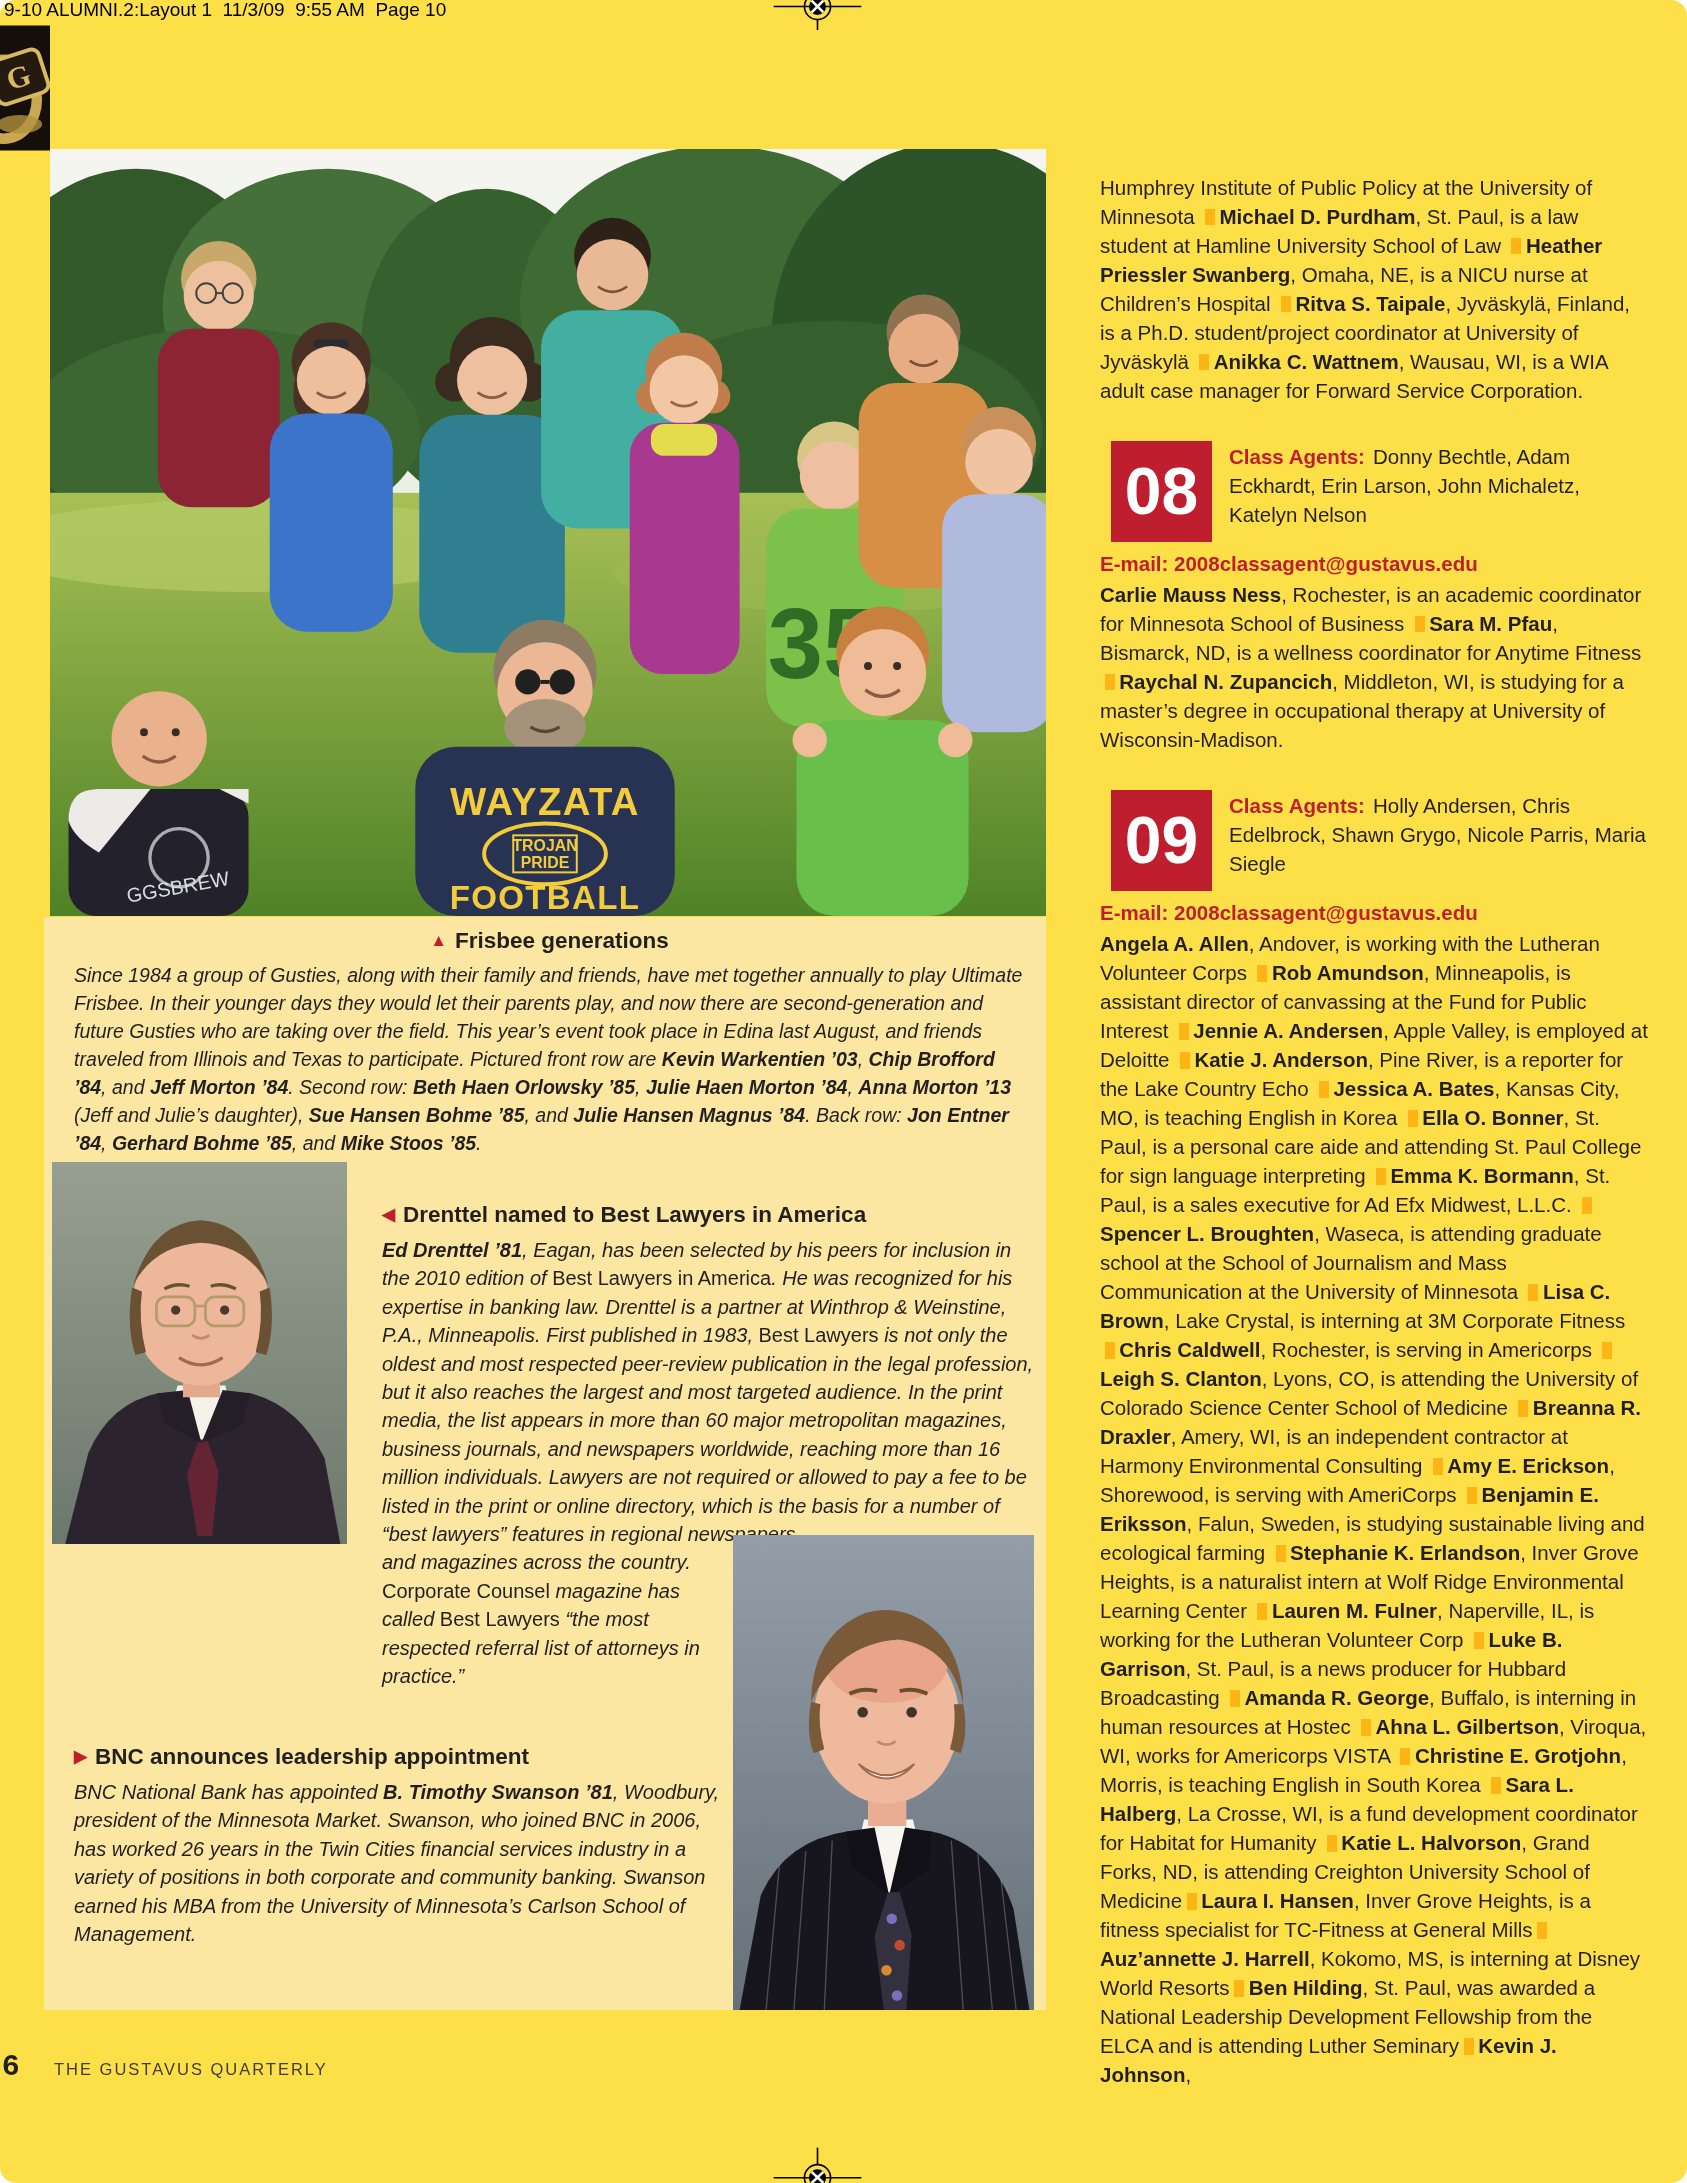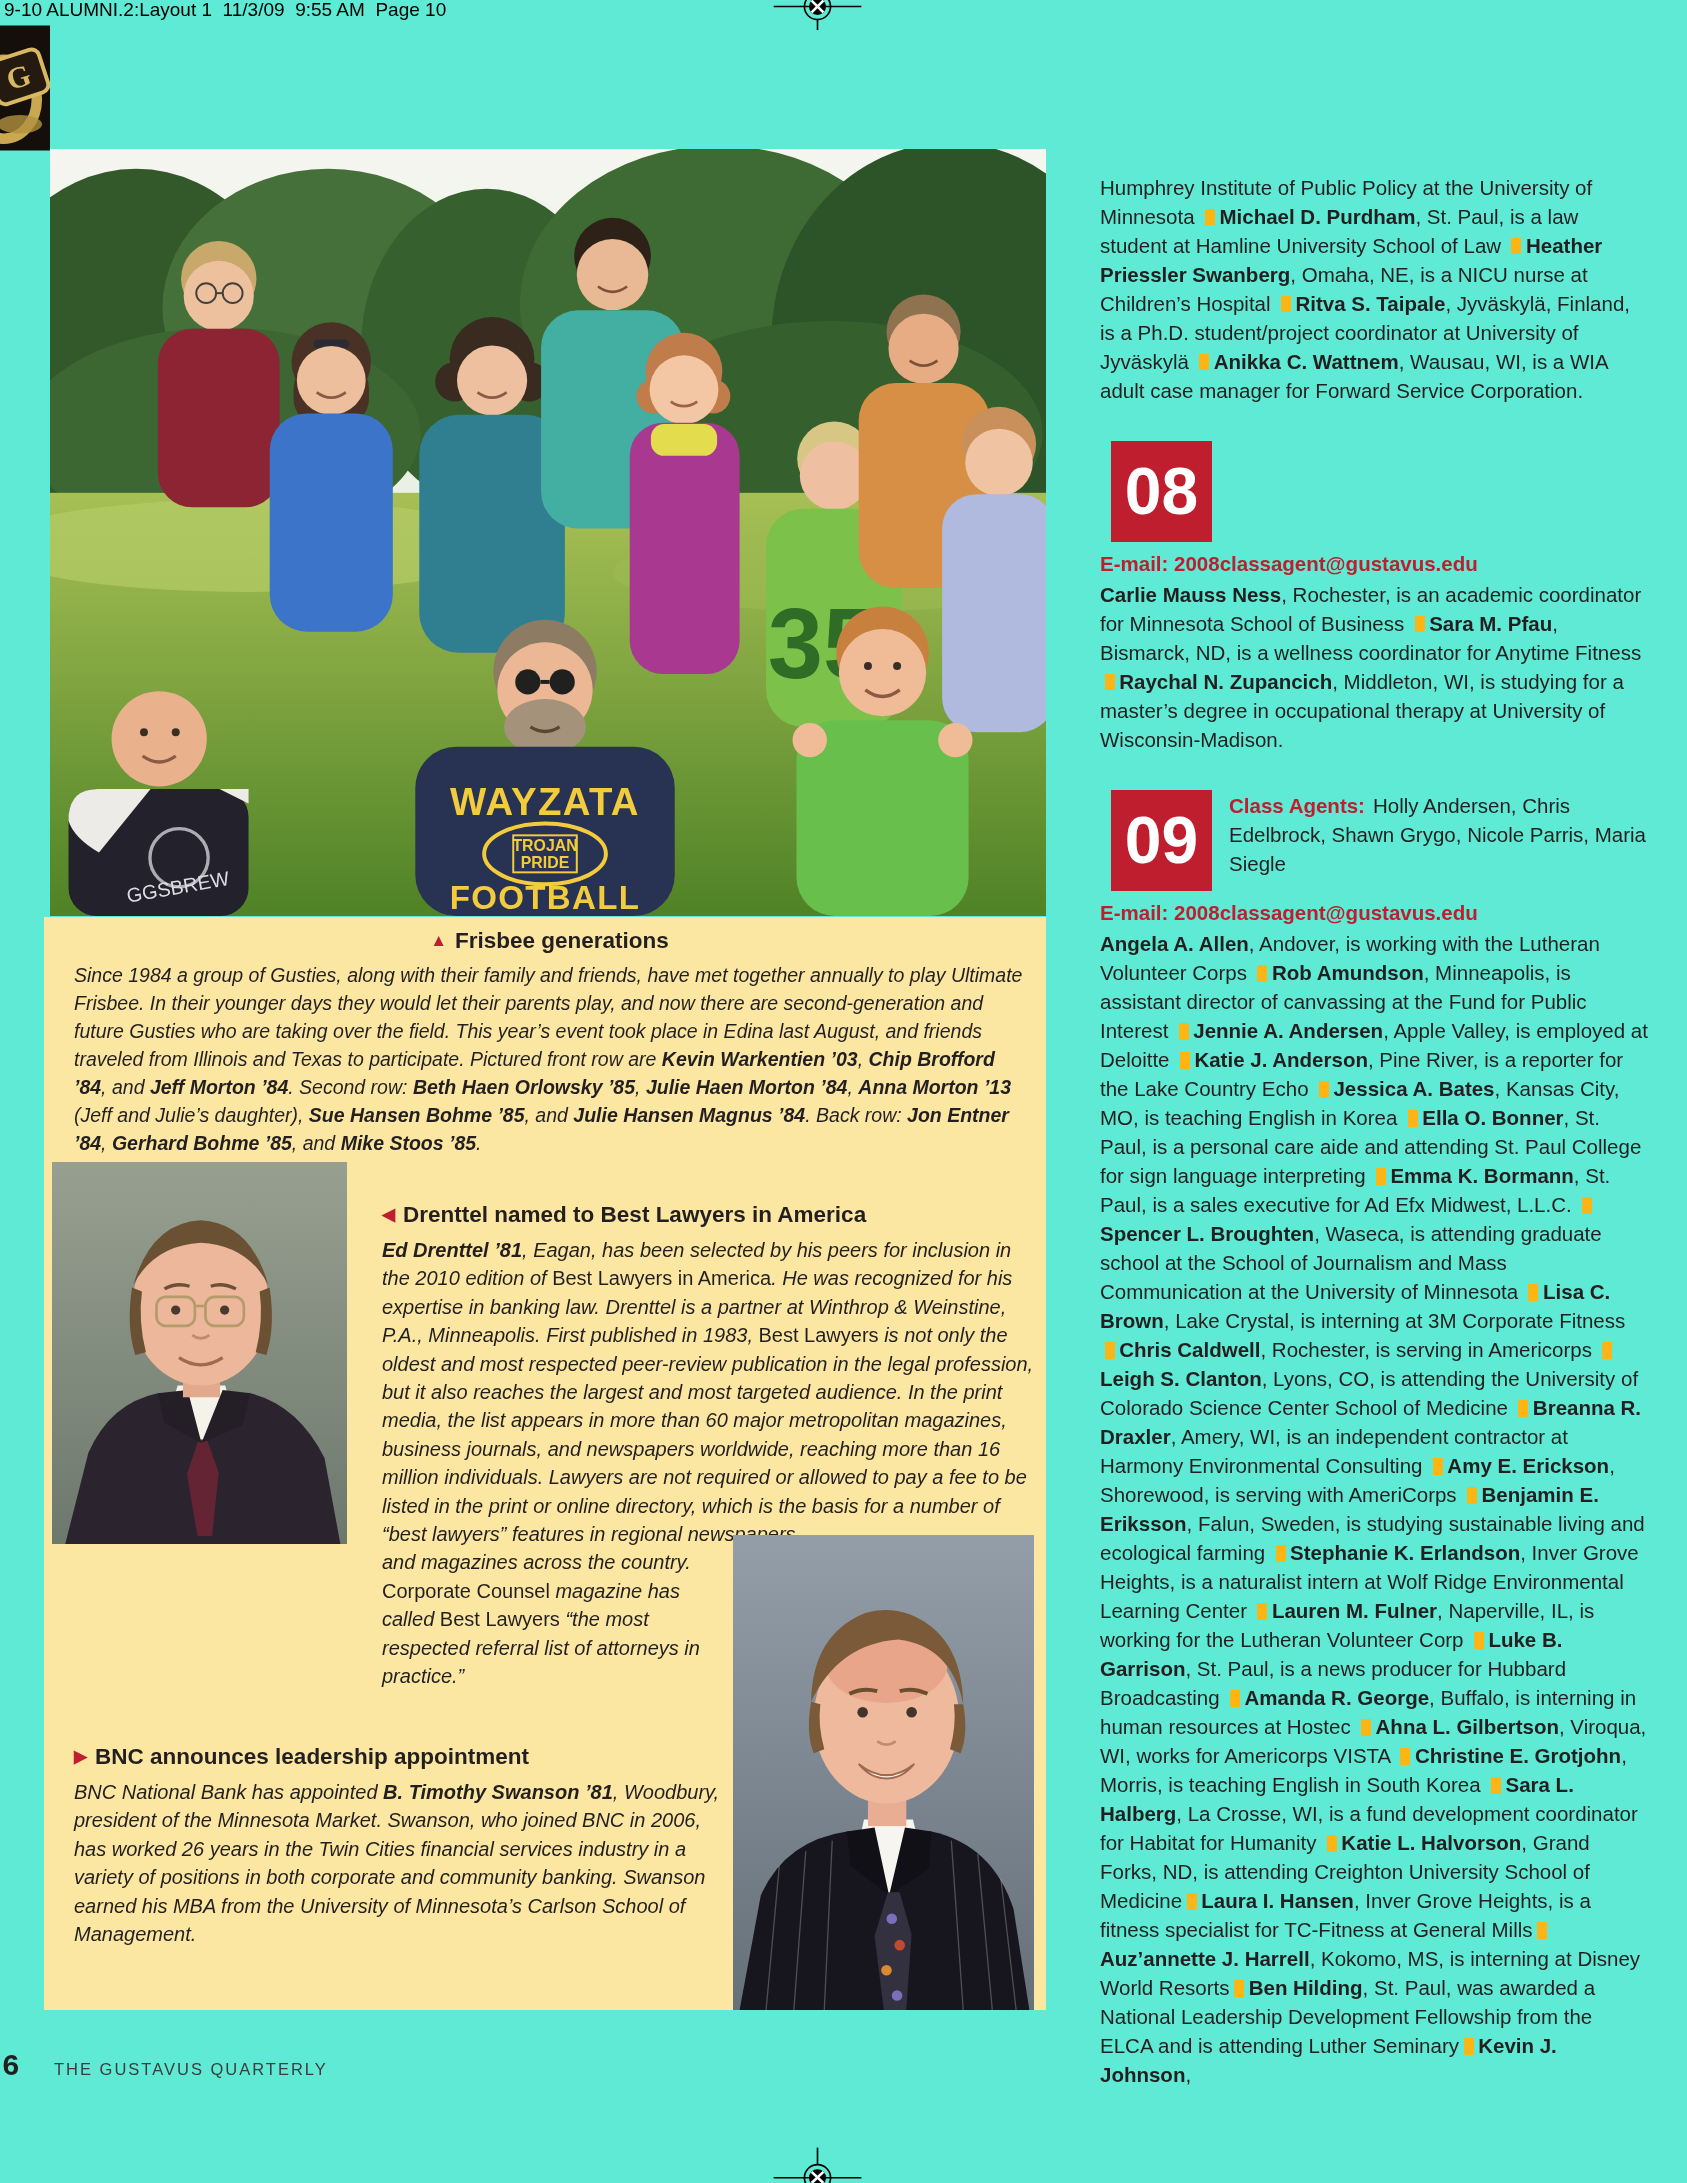--- a/index.html
+++ b/index.html
@@ -1,17 +1,17 @@
 <!DOCTYPE html>
 <html style="--accent-red: #bf1e2e; --bullet-gold: #fdb515; --panel-yellow: #fbe7a1;font-size:10.6px"><head>
 <meta charset="utf-8">
 <style>
   html,body{margin:0;padding:0;background:#ffffff;}
-  .page{position:relative;width:1687px;height:2183px;background:#5eead4;overflow:hidden;
-        font-family:"Liberation Sans",sans-serif;color:#231f20;}
+  .page{position:relative;width:1687px;height:2183px;background:#fde047;overflow:hidden;
+        font-family:"Liberation Sans",sans-serif;color:#231f20;border-radius:16px;}
 
   .print-header{position:absolute;left:4px;top:-1.3px;font-size:19px;color:#000;white-space:pre;}
 
   .reg{position:absolute;left:773px;}
   .reg.top{top:0;}
   .reg.bottom{top:2145px;}
 
   .ring-box{position:absolute;left:0;top:24.5px;width:50px;height:126px;}
 
   .group-photo{position:absolute;left:50px;top:149px;width:996px;height:767px;overflow:hidden;}
@@ -277,20 +277,23 @@
     <path d="M190,346 q42,34 84,0 q-18,22 -42,22 q-24,0 -42,-22 Z" fill="#fdfaf4" stroke="#a06a50" stroke-width="3"></path>
   </svg>
   </div>
 
   <div class="rcol">
     <p class="intro"><span class="sg-n">Humphrey Institute of Public Policy at the University of Minnesota </span><span class="gbul"></span><span class="sg-b">Michael D. Purdham</span><span class="sg-n">, St. Paul, is a law student at Hamline University School of Law </span><span class="gbul"></span><span class="sg-b">Heather Priessler Swanberg</span><span class="sg-n">, Omaha, NE, is a NICU nurse at Children’s Hospital </span><span class="gbul"></span><span class="sg-b">Ritva S. Taipale</span><span class="sg-n">, Jyväskylä, Finland, is a Ph.D. student/project coordinator at University of Jyväskylä </span><span class="gbul"></span><span class="sg-b">Anikka C. Wattnem</span><span class="sg-n">, Wausau, WI, is a WIA adult case manager for Forward Service Corporation.</span></p>
 
     <div class="class-sec">
       <div class="sec-head">
         <div class="year-box">08</div>
+        <div class="agents">
+          <span class="agents-label">Class Agents:</span><span>Donny Bechtle, Adam Eckhardt, Erin Larson, John Michaletz, Katelyn Nelson</span>
+        </div>
       </div>
       <div class="email">E-mail: 2008classagent@gustavus.edu</div>
       <div class="sec-body"><span class="sg-b">Carlie Mauss Ness</span><span class="sg-n">, Rochester, is an academic coordinator for Minnesota School of Business </span><span class="gbul"></span><span class="sg-b">Sara M. Pfau</span><span class="sg-n">, Bismarck, ND, is a wellness coordinator for Anytime Fitness </span><span class="gbul"></span><span class="sg-b">Raychal N. Zupancich</span><span class="sg-n">, Middleton, WI, is studying for a master’s degree in occupational therapy at University of Wisconsin-Madison.</span></div>
     </div>
 
     <div class="class-sec">
       <div class="sec-head">
         <div class="year-box">09</div>
         <div class="agents">
           <span class="agents-label">Class Agents:</span><span>Holly Andersen, Chris Edelbrock, Shawn Grygo, Nicole Parris, Maria Siegle</span>

